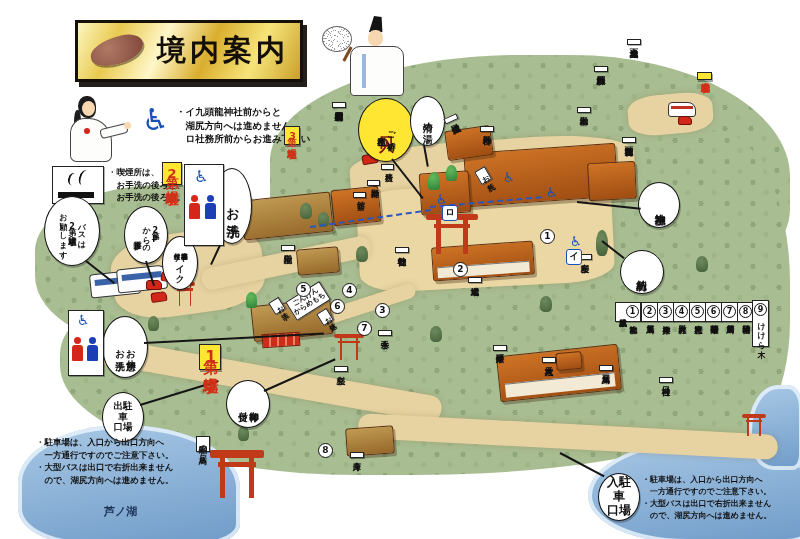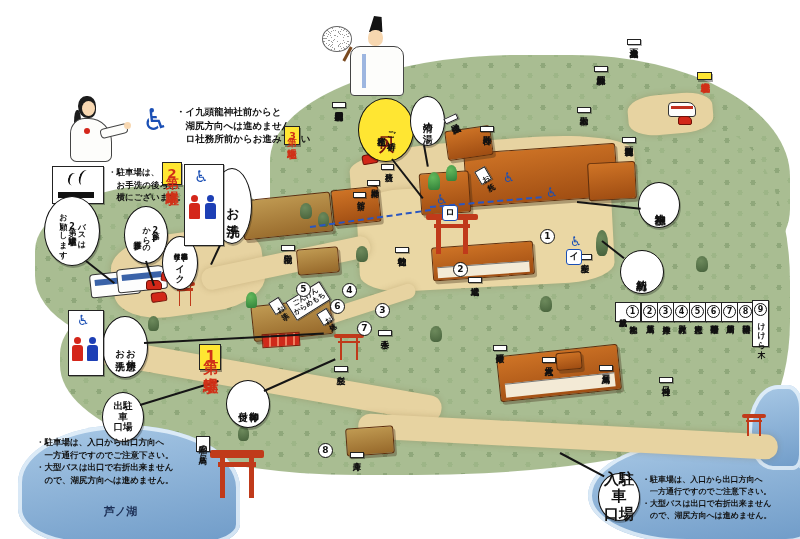--- a/index.html
+++ b/index.html
@@ -167,20 +167,24 @@
   <div class="tree" style="left:148px;top:316px;width:11px;height:15px;"></div>
   <div class="tree" style="left:238px;top:426px;width:11px;height:15px;"></div>
   <div class="tree" style="left:596px;top:230px;width:12px;height:26px;"></div>
   <div class="gtree" style="left:428px;top:172px;width:12px;height:18px;"></div>
   <div class="gtree" style="left:446px;top:165px;width:11px;height:16px;"></div>
   <div class="gtree" style="left:246px;top:292px;width:11px;height:16px;"></div>
 
   <div class="route" style="left:310px;top:226px;width:122px;transform:rotate(-8deg);"></div>
   <div class="route" style="left:430px;top:206px;width:112px;transform:rotate(-5deg);"></div>
 
+  <div id="plaque">
+    <span class="blob"></span>
+    <span class="t">境内案内</span>
+  </div>
 
   <div class="fig" style="left:68px;top:96px;width:64px;height:80px;">
     <div style="left:10px;top:0;width:18px;height:22px;background:#1c1c1c;border-radius:50% 50% 40% 60%;"></div>
     <div style="left:6px;top:14px;width:7px;height:30px;background:#1c1c1c;border-radius:40%;"></div>
     <div style="left:14px;top:5px;width:13px;height:15px;background:#f8d8b2;border-radius:50%;"></div>
     <div style="left:2px;top:22px;width:40px;height:42px;background:#fdfdfb;border:1px solid #444;border-radius:35% 55% 15% 15%;"></div>
     <div style="left:32px;top:30px;width:26px;height:8px;background:#fdfdfb;border:1px solid #444;transform:rotate(-14deg);border-radius:4px;"></div>
     <div style="left:56px;top:26px;width:7px;height:7px;background:#f8d8b2;border-radius:50%;"></div>
     <div style="left:16px;top:32px;width:6px;height:6px;background:#d4261a;border-radius:50%;"></div>
   </div>
@@ -190,23 +194,23 @@
     <div>　湖尻方向へは進めません、</div>
     <div>　ロ社務所前からお進み下さい</div>
   </div>
 
   <div class="iconbox" style="left:52px;top:166px;width:50px;height:36px;">
     <div style="position:absolute;left:5px;bottom:5px;width:36px;height:6px;background:#111;"></div>
     <div style="position:absolute;left:26px;top:3px;width:9px;height:16px;border-left:2px solid #111;border-radius:50%;transform:rotate(18deg);"></div>
     <div style="position:absolute;left:15px;top:6px;width:9px;height:13px;border-left:2px solid #111;border-radius:50%;transform:rotate(14deg);"></div>
   </div>
   <div class="note" style="left:108px;top:168px;font-size:8.5px;">
-    <div>・駐車場は、</div>
+    <div>・喫煙所は、</div>
     <div>　お手洗の後ろと、</div>
-    <div>　横にございます。</div>
+    <div>　お手洗の後ろと。</div>
   </div>
 
   <div class="fig" style="left:322px;top:16px;width:84px;height:88px;">
     <div style="left:0;top:10px;width:28px;height:24px;background:repeating-conic-gradient(#ffffff 0 11deg,#9a9a9a 11deg 13deg);border:1px solid #666;border-radius:50%;"></div>
     <div style="left:24px;top:30px;width:3px;height:16px;background:#7a4a20;transform:rotate(28deg);"></div>
     <div style="left:44px;top:0;width:20px;height:16px;background:#141414;clip-path:polygon(15% 100%,40% 0,78% 6%,82% 100%);"></div>
     <div style="left:46px;top:14px;width:15px;height:16px;background:#f7d7b0;border-radius:45%;"></div>
     <div style="left:28px;top:30px;width:52px;height:48px;background:#fdfdfb;border:1px solid #444;border-radius:10px 10px 4px 4px;"></div>
     <div style="left:40px;top:38px;width:4px;height:34px;background:#9db6e0;"></div>
   </div>
@@ -252,21 +256,21 @@
 
   <div class="bubble h" style="left:102px;top:392px;width:40px;height:48px;font-size:9.5px;">出駐
 車
 口場</div>
   <div class="leader" style="left:140px;top:404px;width:82px;transform:rotate(-17deg);"></div>
 
   <div class="bubble" style="left:226px;top:380px;width:42px;height:46px;font-size:9.5px;">御神印
 受付</div>
   <div class="leader" style="left:264px;top:390px;width:78px;transform:rotate(-24deg);"></div>
 
-  <div class="bubble h" style="left:598px;top:473px;width:40px;height:46px;font-size:15px;">入駐
+  <div class="bubble h" style="left:598px;top:473px;width:40px;height:46px;font-size:12px;">入駐
 車
 口場</div>
   <div class="leader" style="left:560px;top:452px;width:50px;transform:rotate(28deg);"></div>
 
   <div class="ylabel" style="left:162px;top:162px;font-size:13px;">第2駐車場</div>
   <div class="ylabel" style="left:284px;top:126px;font-size:9.5px;">第3駐車場</div>
   <div class="ylabel" style="left:199px;top:344px;font-size:15px;">第1駐車場</div>
   <div class="ylabel" style="left:697px;top:72px;font-size:9px;">北参道駐車場</div>
 
   <div class="iconbox" style="left:184px;top:164px;width:38px;height:80px;">

